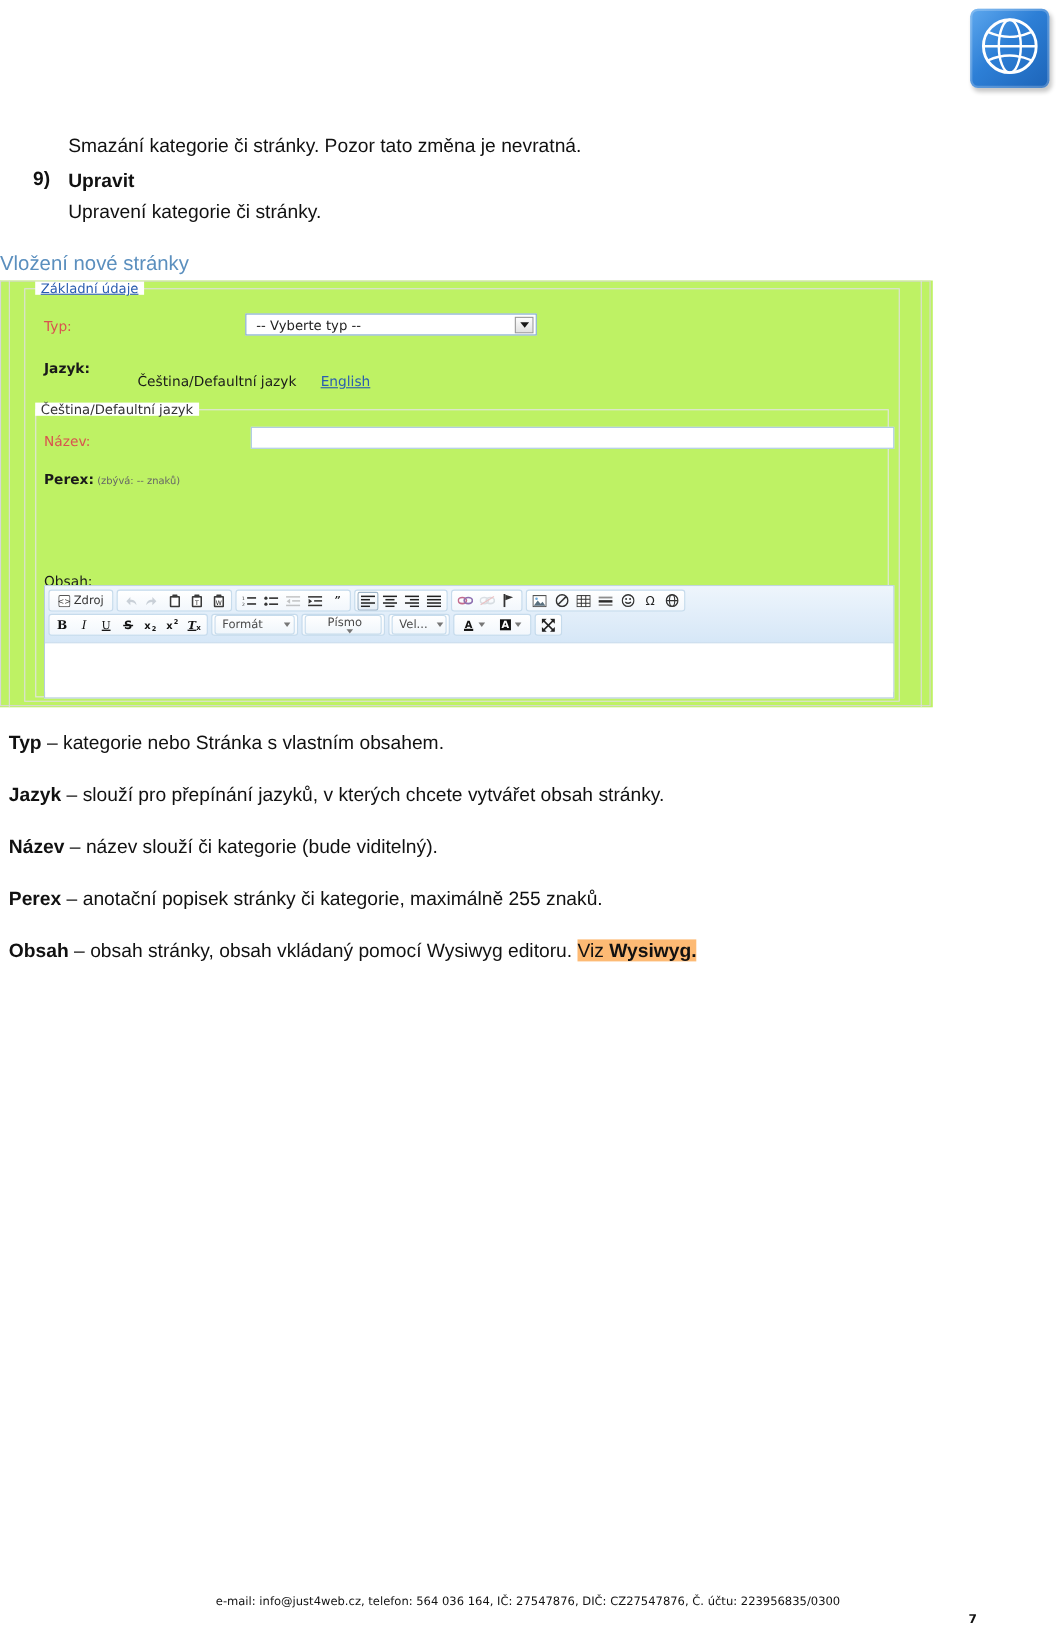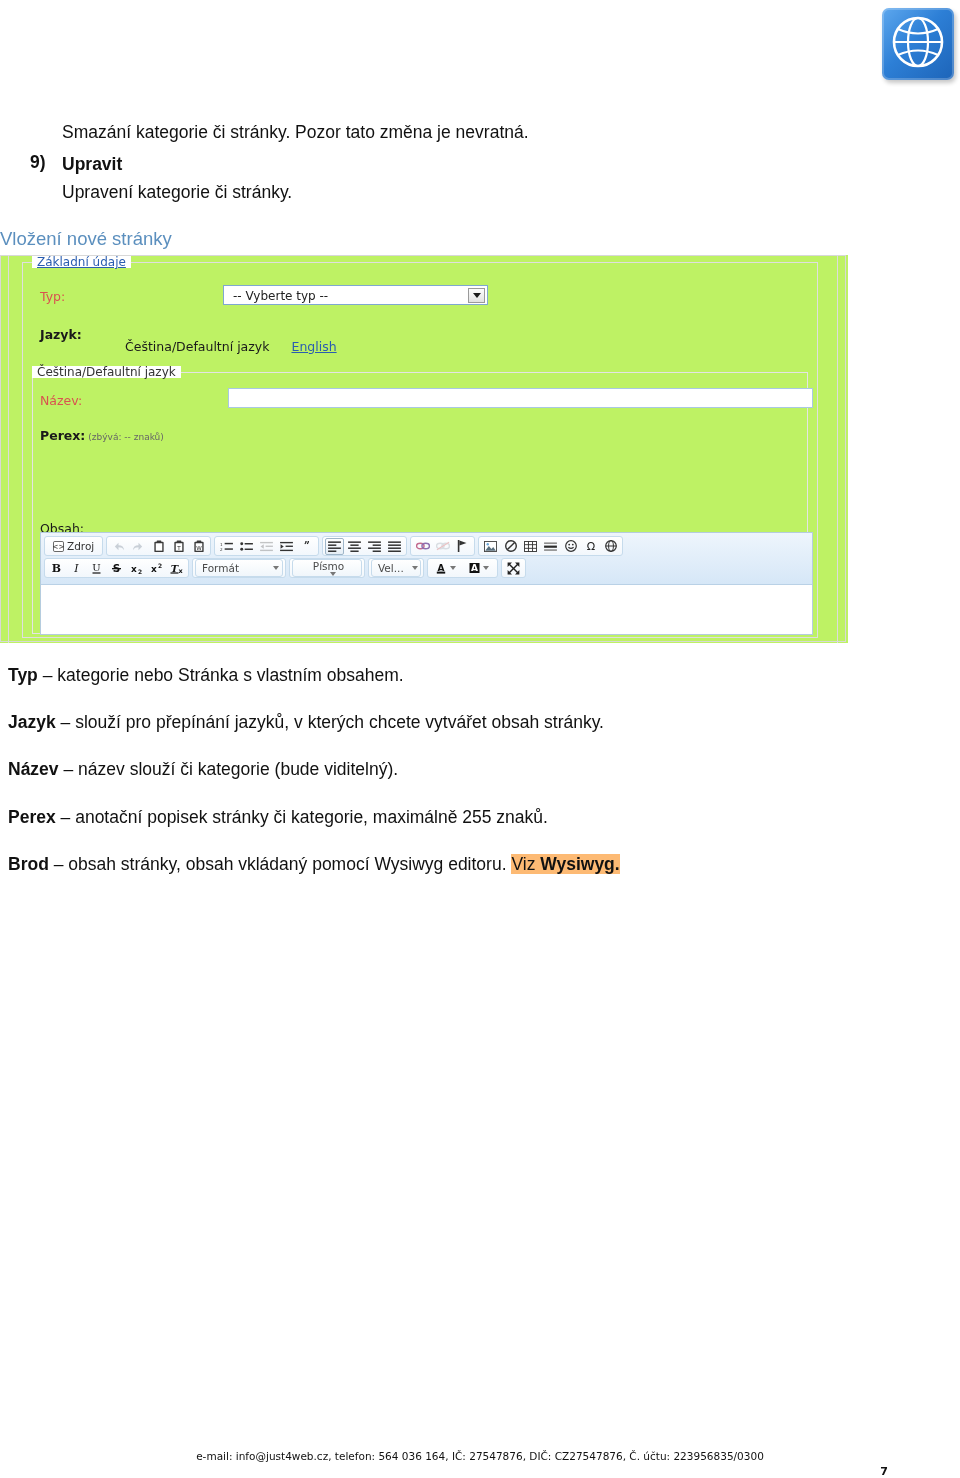--- a/index.html
+++ b/index.html
@@ -280,21 +280,21 @@
     box-sizing: border-box;
     cursor: pointer;
   }
   .tb-combo .caret {
     width: 0; height: 0;
     border-left: 3px solid transparent;
     border-right: 3px solid transparent;
     border-top: 4px solid #777777;
     margin-left: 8px;
   }
-  #cmb-format { width: 88px; }
+  #cmb-format { width: 73px; }
   #cmb-pismo  { width: 70px; flex-direction: column; }
   #cmb-vel    { width: 50px; }
   #editor-body {
     background: #ffffff;
     height: 44px;
   }
   .zdroj-lbl { font-size: 10.5px; color: #333333; }
 
   
   #footer {
@@ -698,21 +698,21 @@
   <span>název slouží či kategorie (bude viditelný).</span>
 </div>
 
 <div class="para" style="left:8px; top:805px;">
   <span class="bold">Perex</span>
   <span>–</span>
   <span>anotační popisek stránky či kategorie, maximálně 255 znaků.</span>
 </div>
 
 <div class="para" style="left:8px; top:852px;">
-  <span class="bold">Brod</span>
+  <span class="bold">Obsah</span>
   <span>–</span>
   <span>obsah stránky, obsah vkládaný pomocí Wysiwyg editoru.</span>
   <span class="hl"><span>Viz </span><span class="bold">Wysiwyg.</span></span>
 </div>
 
 <div id="footer">
   <div class="fline">e-mail: info@just4web.cz, telefon: 564 036 164, IČ: 27547876, DIČ: CZ27547876, Č. účtu: 223956835/0300</div>
 </div>
 <div id="page-number">7</div>
 

